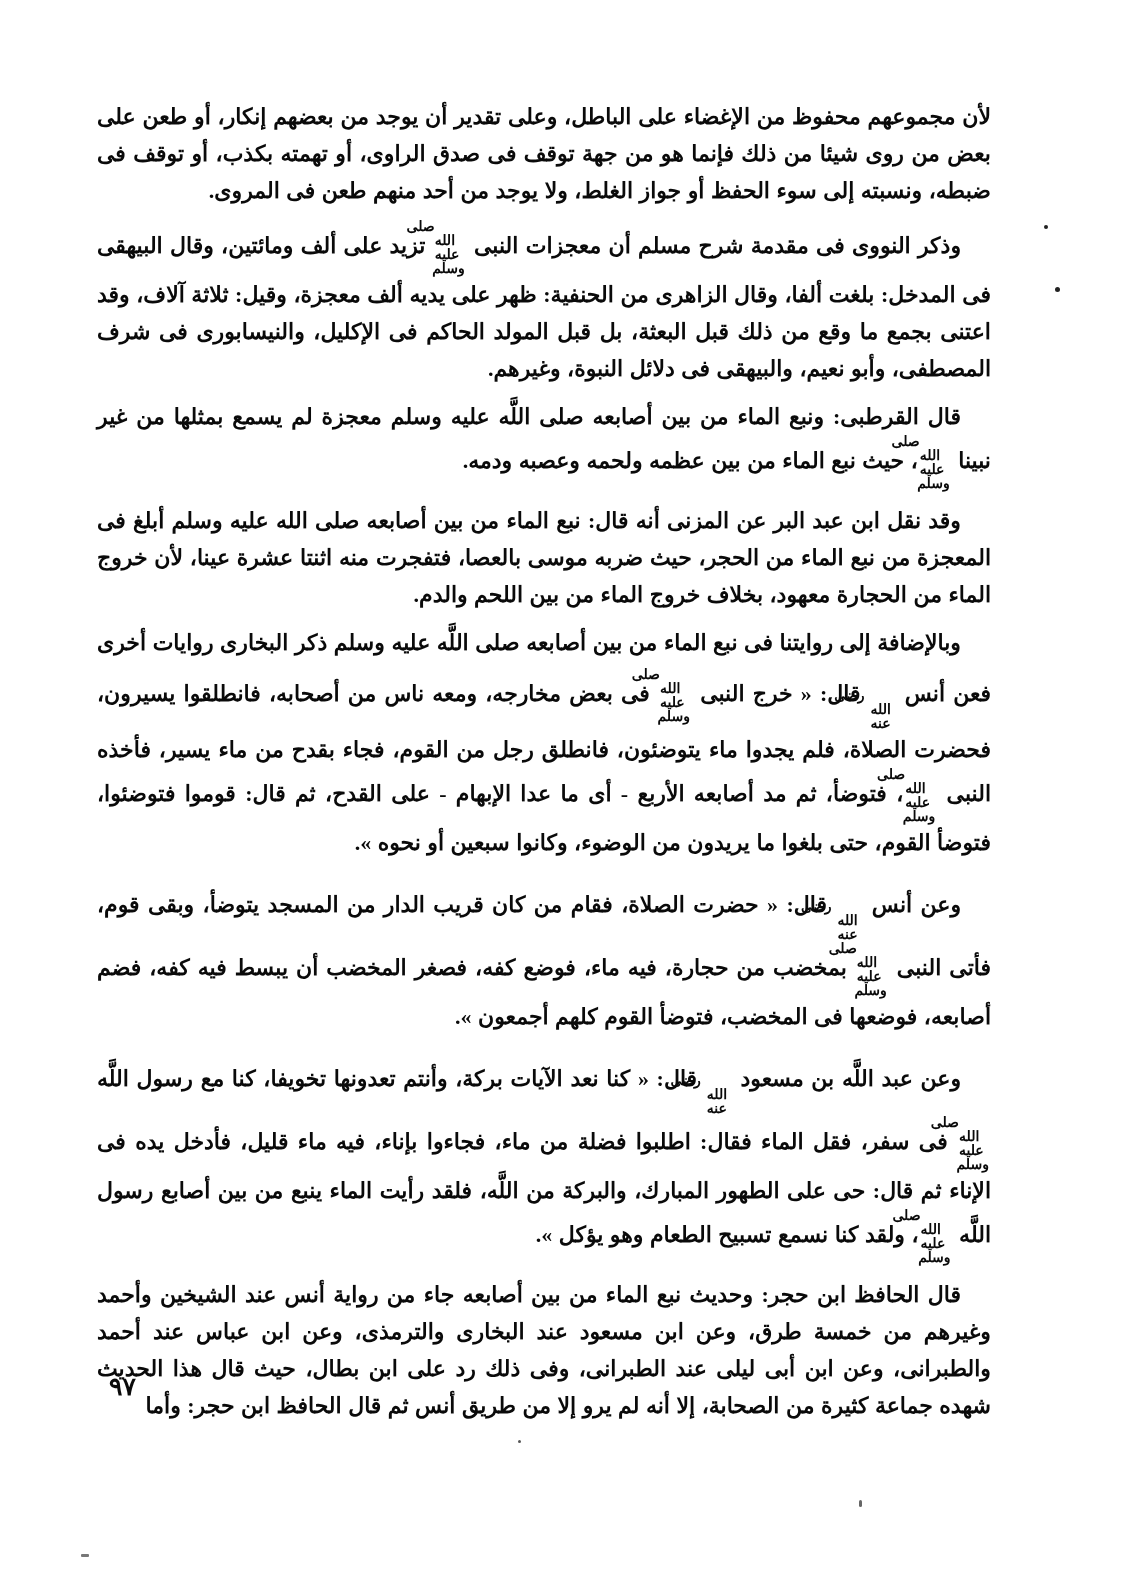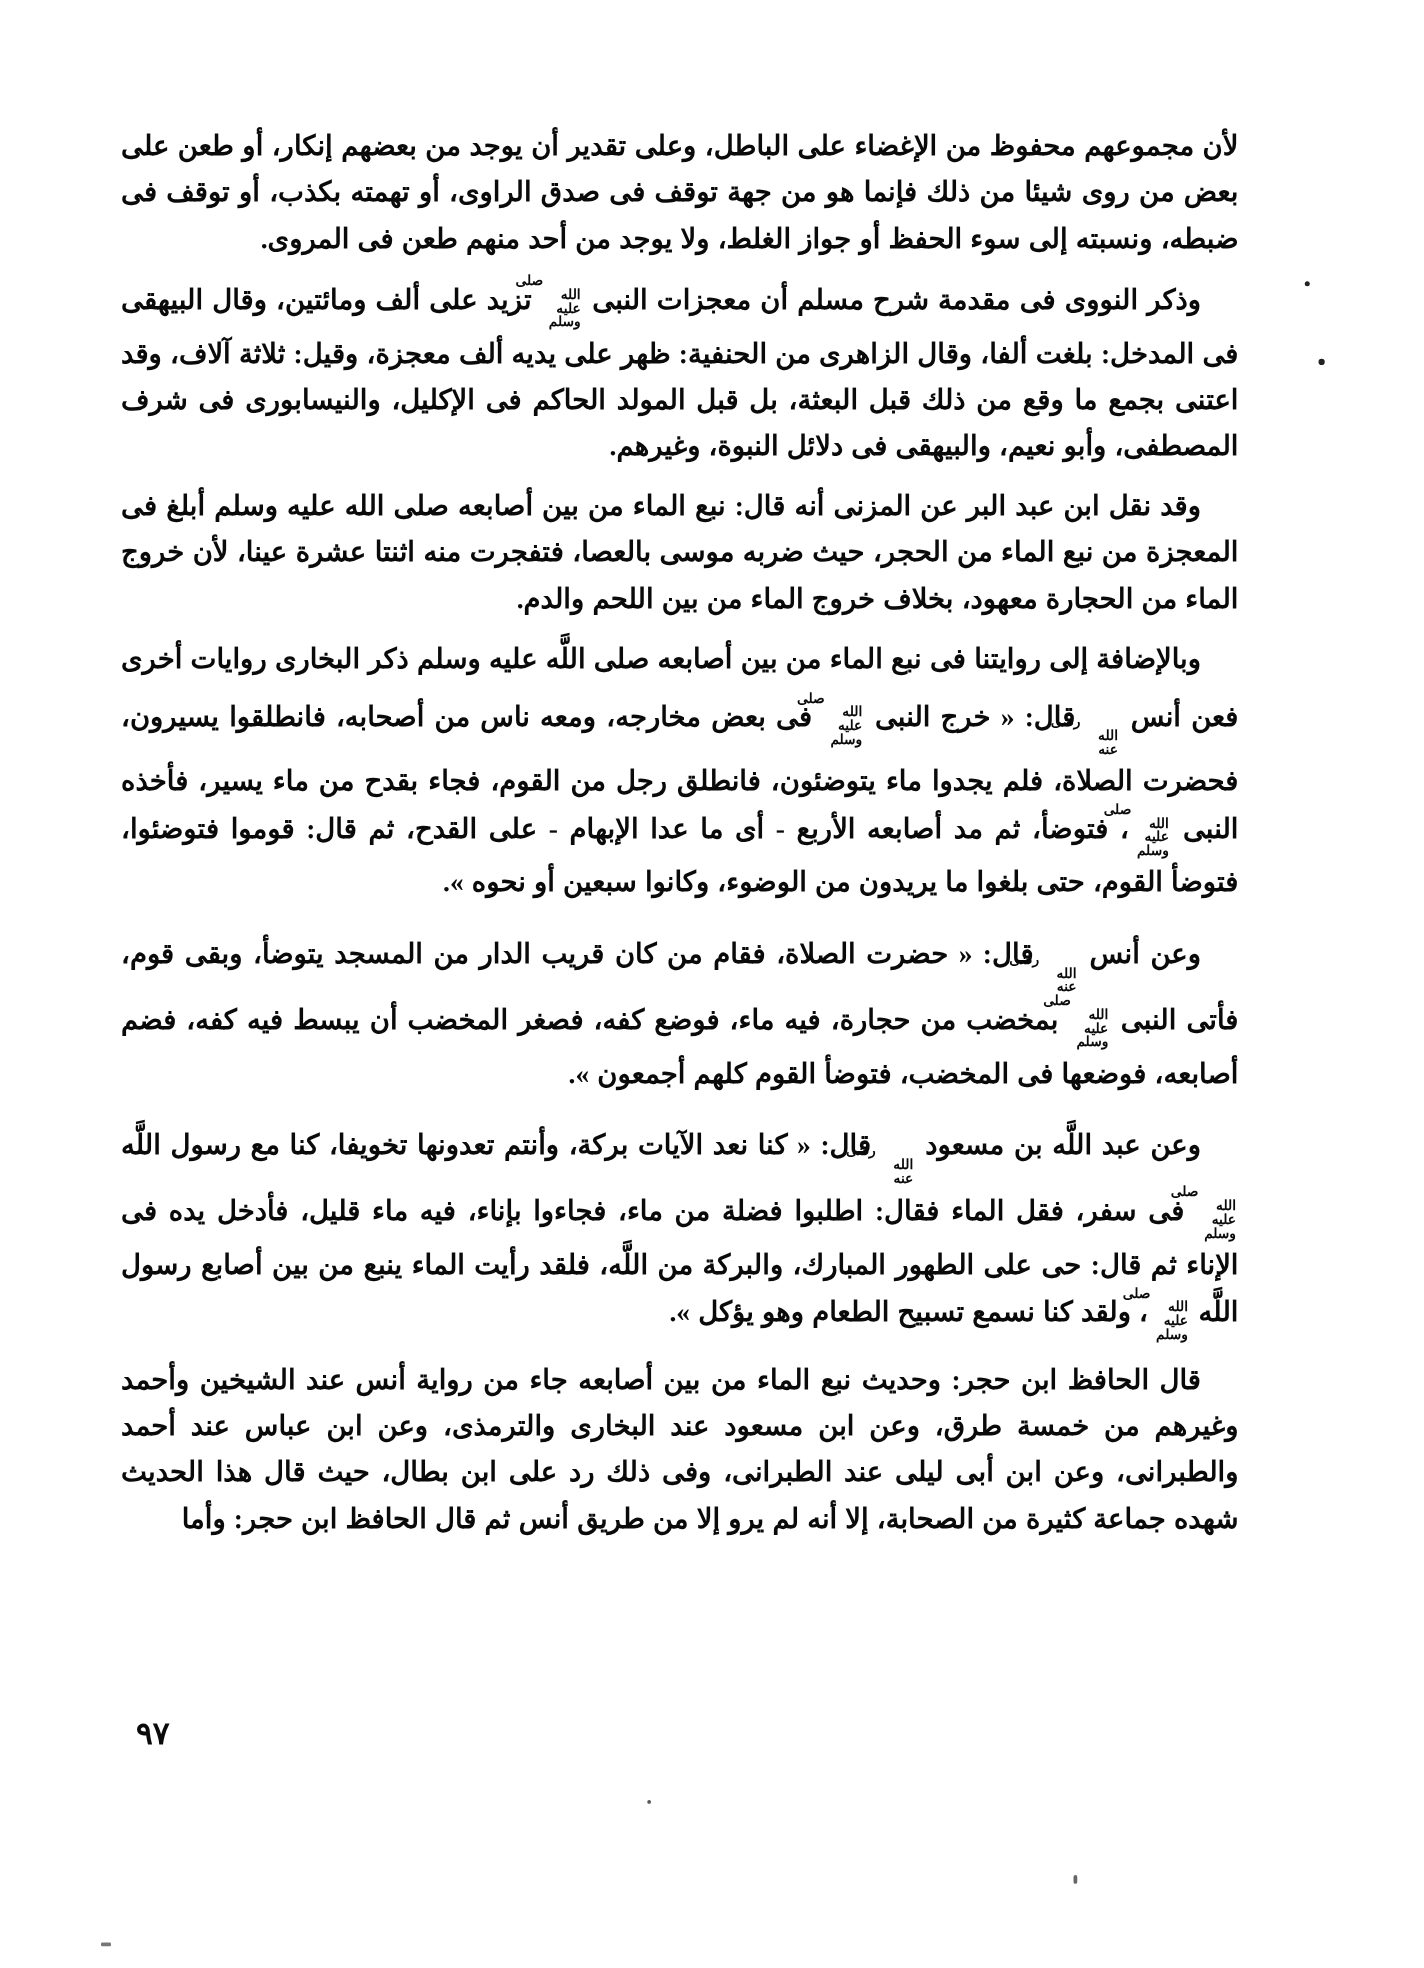--- a/index.html
+++ b/index.html
@@ -27,24 +27,24 @@
     font-weight: bold;
     line-height: 37px;
     margin: 0 0 11px 0;
     text-indent: 30px;
     word-spacing: 1px;
   }
   .para.no-indent { text-indent: 0; }
   .honorific {
     display: inline-block;
     width: 30px;
-    font-size: 11px;
+    font-size: 14px;
     font-weight: bold;
     line-height: 1;
-    text-align: right;
+    text-align: left;
     vertical-align: middle;
     margin: 0 2px;
     direction: rtl;
   }
   .honorific.raa { width: 24px; margin-top: 28px; }
   .page-number {
     position: absolute;
     top: 1372px;
     left: 120px;
     font-size: 25px;
@@ -59,20 +59,21 @@
   .s4 { left: 870px;  top: 1500px; width: 3px; height: 7px; border-radius: 2px; background:#666; }
   .s5 { left: 92px;   top: 1554px; width: 8px; height: 3px; border-radius: 1px; background:#777; }
 </style>
 </head>
 <body>
 
 <div class="page">
   <main class="text-block" id="paragraphs">
       <p class="para no-indent"><span>لأن مجموعهم محفوظ من الإغضاء على الباطل، وعلى تقدير أن يوجد من بعضهم إنكار، أو طعن على بعض من روى شيئا من ذلك فإنما هو من جهة توقف فى صدق الراوى، أو تهمته بكذب، أو توقف فى ضبطه، ونسبته إلى سوء الحفظ أو جواز الغلط، ولا يوجد من أحد منهم طعن فى المروى.</span></p>
       <p class="para"><span>وذكر النووى فى مقدمة شرح مسلم أن معجزات النبى </span><span class="honorific">صلى الله عليه وسلم</span><span> تزيد على ألف ومائتين، وقال البيهقى فى المدخل: بلغت ألفا، وقال الزاهرى من الحنفية: ظهر على يديه ألف معجزة، وقيل: ثلاثة آلاف، وقد اعتنى بجمع ما وقع من ذلك قبل البعثة، بل قبل المولد الحاكم فى الإكليل، والنيسابورى فى شرف المصطفى، وأبو نعيم، والبيهقى فى دلائل النبوة، وغيرهم.</span></p>
+      <p class="para"><span>قال القرطبى: ونبع الماء من بين أصابعه صلى اللَّه عليه وسلم معجزة لم يسمع بمثلها من غير نبينا </span><span class="honorific">صلى الله عليه وسلم</span><span>، حيث نبع الماء من بين عظمه ولحمه وعصبه ودمه.</span></p>
       <p class="para"><span>وقد نقل ابن عبد البر عن المزنى أنه قال: نبع الماء من بين أصابعه صلى الله عليه وسلم أبلغ فى المعجزة من نبع الماء من الحجر، حيث ضربه موسى بالعصا، فتفجرت منه اثنتا عشرة عينا، لأن خروج الماء من الحجارة معهود، بخلاف خروج الماء من بين اللحم والدم.</span></p>
       <p class="para"><span>وبالإضافة إلى روايتنا فى نبع الماء من بين أصابعه صلى اللَّه عليه وسلم ذكر البخارى روايات أخرى فعن أنس </span><span class="honorific raa">رضى الله عنه</span><span> قال: « خرج النبى </span><span class="honorific">صلى الله عليه وسلم</span><span> فى بعض مخارجه، ومعه ناس من أصحابه، فانطلقوا يسيرون، فحضرت الصلاة، فلم يجدوا ماء يتوضئون، فانطلق رجل من القوم، فجاء بقدح من ماء يسير، فأخذه النبى </span><span class="honorific">صلى الله عليه وسلم</span><span>، فتوضأ، ثم مد أصابعه الأربع - أى ما عدا الإبهام - على القدح، ثم قال: قوموا فتوضئوا، فتوضأ القوم، حتى بلغوا ما يريدون من الوضوء، وكانوا سبعين أو نحوه ».</span></p>
       <p class="para"><span>وعن أنس </span><span class="honorific raa">رضى الله عنه</span><span> قال: « حضرت الصلاة، فقام من كان قريب الدار من المسجد يتوضأ، وبقى قوم، فأتى النبى </span><span class="honorific">صلى الله عليه وسلم</span><span> بمخضب من حجارة، فيه ماء، فوضع كفه، فصغر المخضب أن يبسط فيه كفه، فضم أصابعه، فوضعها فى المخضب، فتوضأ القوم كلهم أجمعون ».</span></p>
       <p class="para"><span>وعن عبد اللَّه بن مسعود </span><span class="honorific raa">رضى الله عنه</span><span> قال: « كنا نعد الآيات بركة، وأنتم تعدونها تخويفا، كنا مع رسول اللَّه </span><span class="honorific">صلى الله عليه وسلم</span><span> فى سفر، فقل الماء فقال: اطلبوا فضلة من ماء، فجاءوا بإناء، فيه ماء قليل، فأدخل يده فى الإناء ثم قال: حى على الطهور المبارك، والبركة من اللَّه، فلقد رأيت الماء ينبع من بين أصابع رسول اللَّه </span><span class="honorific">صلى الله عليه وسلم</span><span>، ولقد كنا نسمع تسبيح الطعام وهو يؤكل ».</span></p>
       <p class="para"><span>قال الحافظ ابن حجر: وحديث نبع الماء من بين أصابعه جاء من رواية أنس عند الشيخين وأحمد وغيرهم من خمسة طرق، وعن ابن مسعود عند البخارى والترمذى، وعن ابن عباس عند أحمد والطبرانى، وعن ابن أبى ليلى عند الطبرانى، وفى ذلك رد على ابن بطال، حيث قال هذا الحديث شهده جماعة كثيرة من الصحابة، إلا أنه لم يرو إلا من طريق أنس ثم قال الحافظ ابن حجر: وأما</span></p>
     </main>
 
   <div class="page-number">٩٧</div>
 
   <div class="speck s1"></div>

